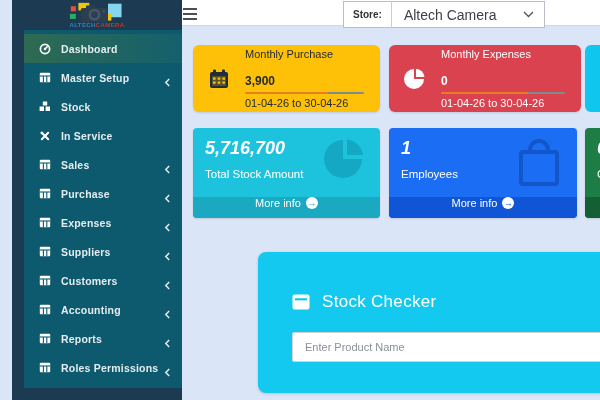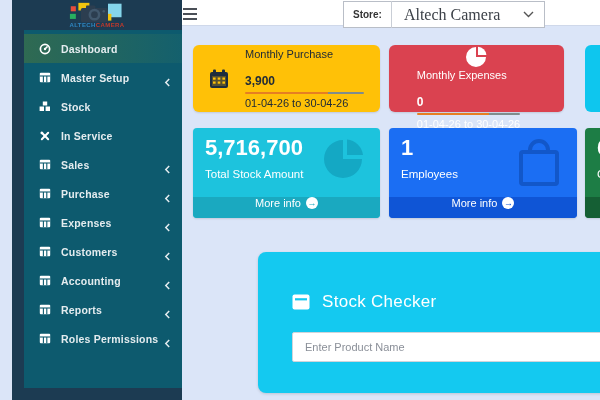--- a/index.html
+++ b/index.html
@@ -19,44 +19,44 @@
   .mi .chev { position:absolute; right:11px; top:10px; }
   .mi.active { background:linear-gradient(90deg,#2f6a52,#14606d); }
 
   
   .topbar { position:absolute; left:170px; top:0; width:430px; height:26px; background:#fff; border-bottom:1px solid #cfd8ea; z-index:4; }
   .hamburger { position:absolute; left:13px; top:8px; width:14px; cursor:pointer; }
   .hamburger div { height:2px; background:#4a4f57; margin-bottom:3px; }
   .store-box { position:absolute; left:173px; top:1px; width:202px; height:27px; border:1px solid #b9bec7; display:flex; align-items:center; background:#fff; }
   .store-label { font-size:10px; font-weight:bold; color:#333; padding:0 9px; }
   .store-sep { width:1px; height:27px; background:#c9ced6; }
-  .store-value { font-size:16px; color:#3c4148; padding-left:12px; flex:1;font-family:Liberation Serif, serif; }
+  .store-value { font-size:14px; color:#3c4148; padding-left:12px; flex:1; }
   .store-caret { padding-right:10px; display:flex; }
 
   
   .content { position:absolute; left:170px; top:30px; width:430px; height:370px; background:#dbe5f8; overflow:hidden; }
 
   
   .scard { position:absolute; top:15px; height:67px; border-radius:6px; display:flex; align-items:center; box-shadow:0 1px 2px rgba(0,0,0,.12); }
   .scard .left-ico { width:52px; display:flex; justify-content:center; }
   .scard .body { flex:1; padding-right:16px; }
   .scard .t { font-size:11px; }
   .scard .v { font-size:12px; font-weight:bold; margin-top:14px; }
   .sbar { height:2px; margin:4px 0 3px 0; display:flex; border-radius:1px; overflow:hidden; }
   .sbar .fill { width:70%; background:#e67e22; }
   .sbar .rest { width:30%; background:#7f8c8d; }
   .scard .p { font-size:11px; }
   .card-yellow { left:23px; width:187px; background:#ffc107; color:#212b36; }
-  .card-red { left:219px; width:175px; background:#da4250; color:#fff;flex-direction:column; }
+  .card-red { left:219px; width:192px; background:#da4250; color:#fff; }
   .card-cyan-sliver { position:absolute; top:15px; left:415px; width:200px; height:67px; border-radius:6px; background:#0ec6ee; }
 
   
   .bcard { position:absolute; top:98px; height:90px; border-radius:4px; color:#fff; overflow:hidden; box-shadow:0 1px 2px rgba(0,0,0,.12); }
   .bcard .inner { position:relative; height:69px; padding:8px 12px; }
-  .bcard .num { font-size:22px; font-weight:bold; line-height:24px; }
+  .bcard .num { font-size:18px; font-weight:bold; line-height:24px;font-style:italic; }
   .bcard .lab { font-size:11.5px; margin-top:8px; }
   .bcard .big-ico { position:absolute; top:8px; right:12px; }
   .bcard .foot { height:21px; display:flex; justify-content:center; font-size:11px; color:#fff; cursor:pointer; }
   .arr { display:inline-flex; align-items:center; justify-content:center; width:12px; height:12px; border-radius:50%; background:#fff; font-size:9px; line-height:12px; margin-left:5px; font-weight:bold; }
   .card-teal { left:23px; width:187px; background:#1dc3dd; }
   .card-teal .foot { background:#1aa9c0; } .card-teal .arr { color:#1aa9c0; }
   .card-blue { left:219px; width:188px; background:#1b6ef3; }
   .card-blue .foot { background:#0f55d6; } .card-blue .arr { color:#0f55d6; }
   .card-green { left:415px; width:200px; background:#1d7d45; }
   .card-green .foot { background:#155f34; }
@@ -170,20 +170,34 @@
       <div class="mi">
         <span class="ico">
           <svg width="12" height="11" viewBox="0 0 12 11">
               <rect x="0.8" y="0.8" width="10.4" height="9.4" rx="1" fill="#fff"></rect>
               <line x1="0.8" y1="4" x2="11.2" y2="4" stroke="#0d5a6e" stroke-width="1.1"></line>
               <line x1="4.4" y1="4" x2="4.4" y2="10.2" stroke="#0d5a6e" stroke-width="1.1"></line>
               <line x1="7.8" y1="4" x2="7.8" y2="10.2" stroke="#0d5a6e" stroke-width="1.1"></line>
             </svg>
         </span>
         <span class="lbl">Expenses</span>
+        <span class="chev"><svg width="7" height="9" viewBox="0 0 7 9">
+              <polyline points="5.2,1 1.8,4.5 5.2,8" fill="none" stroke="#e4ecef" stroke-width="1.5"></polyline>
+            </svg></span>
+      </div>
+      <div class="mi">
+        <span class="ico">
+          <svg width="12" height="11" viewBox="0 0 12 11">
+              <rect x="0.8" y="0.8" width="10.4" height="9.4" rx="1" fill="#fff"></rect>
+              <line x1="0.8" y1="4" x2="11.2" y2="4" stroke="#0d5a6e" stroke-width="1.1"></line>
+              <line x1="4.4" y1="4" x2="4.4" y2="10.2" stroke="#0d5a6e" stroke-width="1.1"></line>
+              <line x1="7.8" y1="4" x2="7.8" y2="10.2" stroke="#0d5a6e" stroke-width="1.1"></line>
+            </svg>
+        </span>
+        <span class="lbl">Suppliers</span>
         <span class="chev"><svg width="7" height="9" viewBox="0 0 7 9">
               <polyline points="5.2,1 1.8,4.5 5.2,8" fill="none" stroke="#e4ecef" stroke-width="1.5"></polyline>
             </svg></span>
       </div>
       <div class="mi">
         <span class="ico">
           <svg width="12" height="11" viewBox="0 0 12 11">
               <rect x="0.8" y="0.8" width="10.4" height="9.4" rx="1" fill="#fff"></rect>
               <line x1="0.8" y1="4" x2="11.2" y2="4" stroke="#0d5a6e" stroke-width="1.1"></line>
               <line x1="4.4" y1="4" x2="4.4" y2="10.2" stroke="#0d5a6e" stroke-width="1.1"></line>

